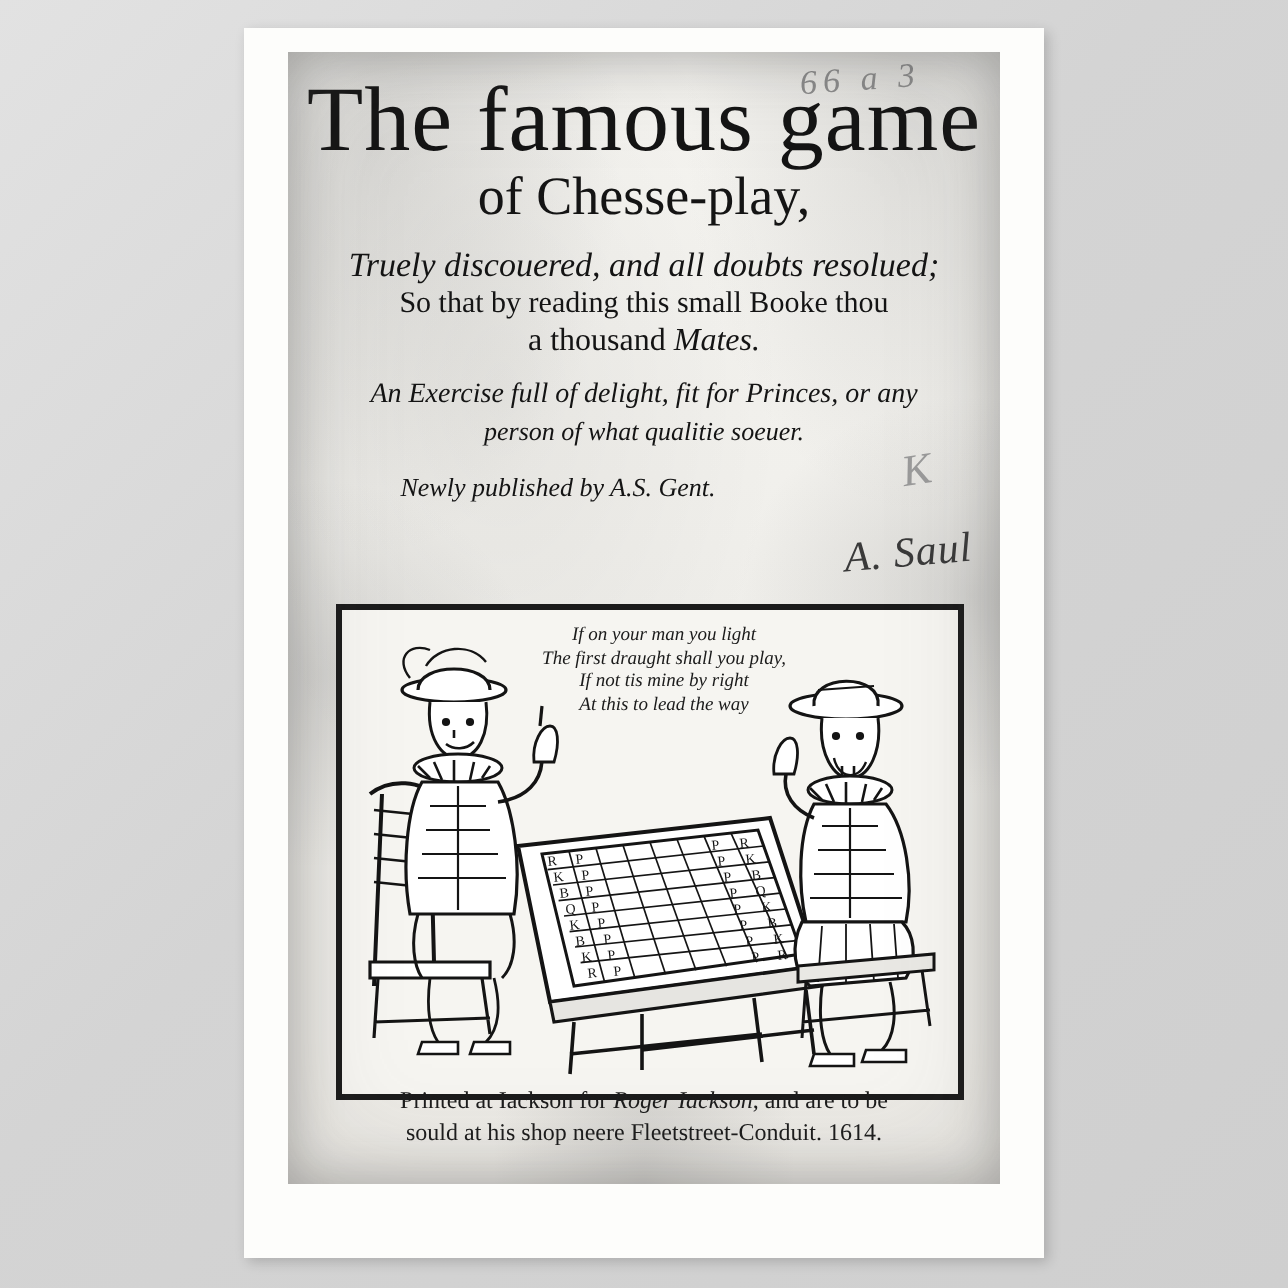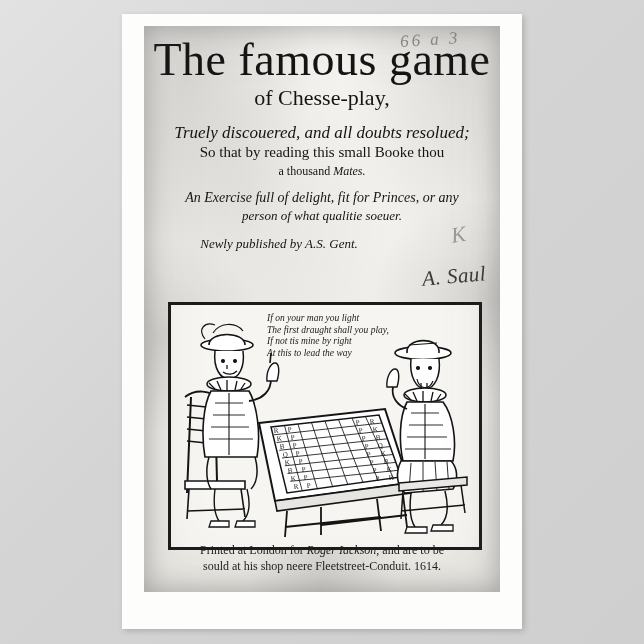--- a/index.html
+++ b/index.html
@@ -72,41 +72,41 @@
     top: 14px;
     text-align: center;
     color: #141414;
   }
   .line-title1 {
     font-size: 46px;
     line-height: 40px;
     letter-spacing: 0.5px;
   }
   .line-title2 {
-    font-size: 22px;
+    font-size: 27px;
     line-height: 32px;
     margin-top: 2px;
   }
   .line-sub1 {
     font-size: 17px;
     line-height: 21px;
     margin-top: 8px;
     font-style: italic;
   }
   .line-sub2 {
     font-size: 15px;
     line-height: 19px;
     margin-top: 0;
   }
   .line-sub3 {
     font-size: 14px;
     line-height: 18px;
   }
   .line-sub4 {
-    font-size: 12px;
+    font-size: 16px;
     line-height: 18px;
   }
   .line-sub4 .ital { font-style: italic; }
   .line-ex1 {
     font-size: 14px;
     line-height: 18px;
     margin-top: 9px;
     font-style: italic;
   }
   .line-ex2 {
@@ -169,20 +169,21 @@
   }
   #woodcut-inner {
     position: absolute;
     inset: 0;
   }
   .verse {
     position: absolute;
     left: 96px;
     top: 8px;
     width: 130px;
+    text-align: center;
     font-size: 9.5px;
     line-height: 11.5px;
     color: #1b1b1b;
     font-style: italic;
   }
 
   
   .imprint {
     position: absolute;
     left: 0;
@@ -381,21 +382,21 @@
             <div>If on your man you light</div>
             <div>The first draught shall you play,</div>
             <div>If not tis mine by right</div>
             <div>At this to lead the way</div>
           </div>
         </div>
       </div>
 
       <div class="imprint">
         <div>
-          <span>Printed at London for </span><span class="ital">Roger Iackson</span><span>, and are to be</span>
+          <span>Printed at Iackson for </span><span class="ital">Roger Iackson</span><span>, and are to be</span>
         </div>
         <div>sould at his shop neere Fleetstreet-Conduit.  1614.</div>
       </div>
 
       <div id="scan-edge-dark"></div>
     </div>
   </div>
 </div>
 
 </body></html>

